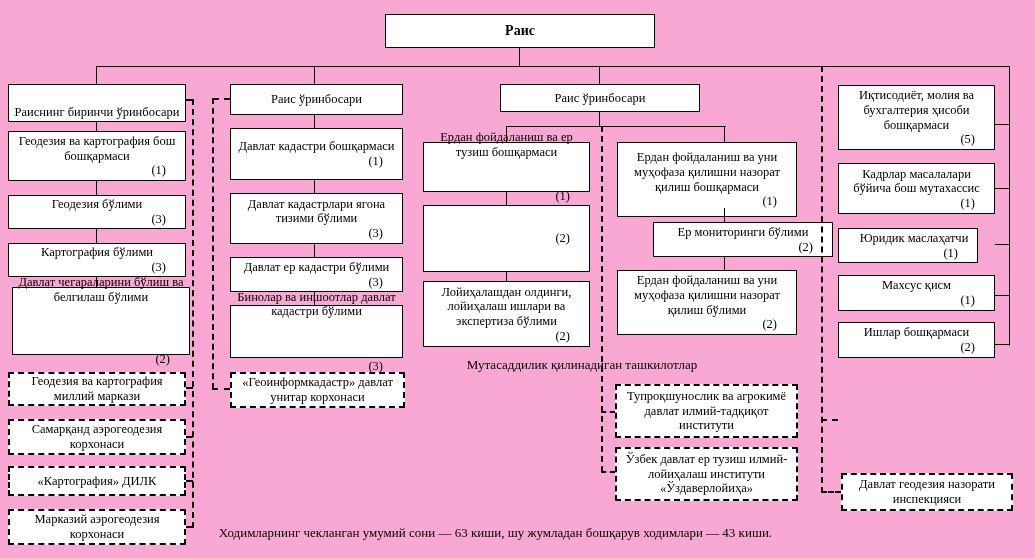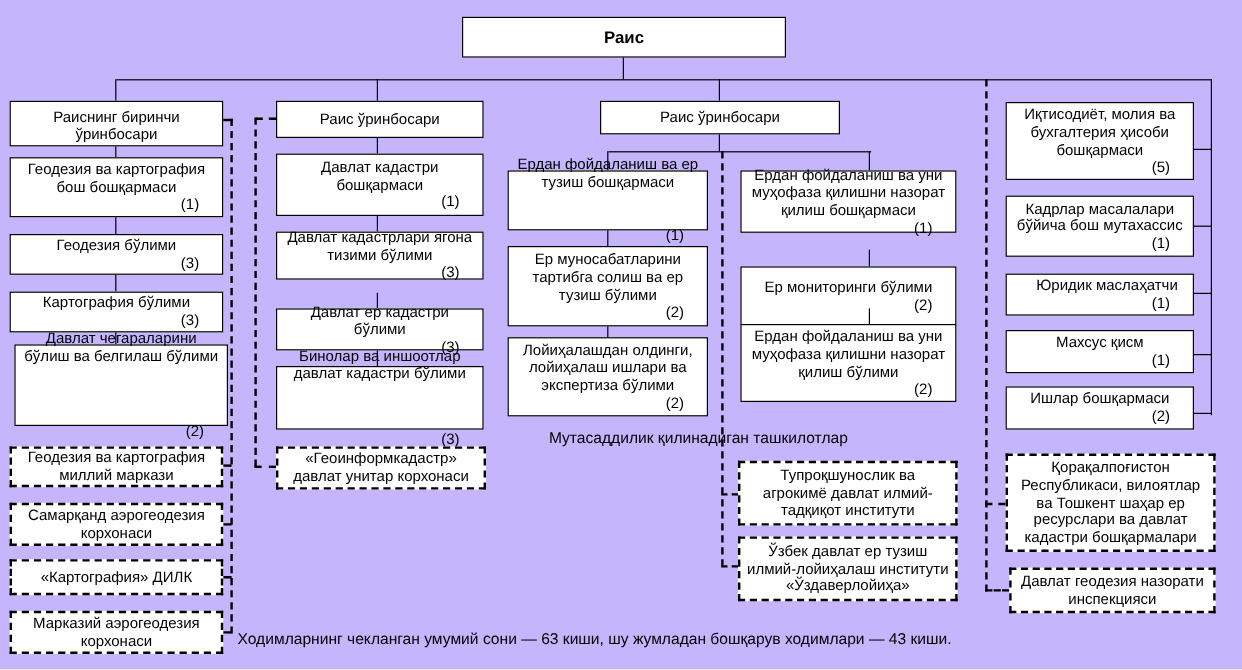--- a/index.html
+++ b/index.html
@@ -1,17 +1,17 @@
 <!DOCTYPE html>
 <html><head>
 <meta charset="utf-8">
 <style>
   html,body{margin:0;padding:0;background:#fff;}
-  #canvas{position:relative;width:1035px;height:558px;background:#c4b5fd;
-          font-family:Liberation Sans, sans-serif;color:#000;overflow:hidden;}
+  #canvas{position:relative;width:1035px;height:558px;background:#f9a8d4;
+          font-family:Liberation Serif, serif;color:#000;overflow:hidden;}
   .box{position:absolute;box-sizing:border-box;border:1.5px solid #000;background:#fff;
        display:flex;flex-direction:column;align-items:center;justify-content:center;
        text-align:center;font-size:12.5px;line-height:1.17;padding:1px 5px;}
   .box.dashed{border:2.5px dashed #000;}
   .box .count{display:block;width:100%;text-align:right;padding-right:14px;box-sizing:border-box;}
   .line{position:absolute;}
   .sv{width:0;border-left:1.5px solid #000;}
   .sh{height:0;border-top:1.5px solid #000;}
   .dv{width:0;border-left:2.5px dashed #000;}
   .dh{height:0;border-top:2.5px dashed #000;}
@@ -80,21 +80,21 @@
 
   <div class="box" style="left:230px;top:84px;width:173px;height:31px;">
     <span>Раис ўринбосари</span>
   </div>
   <div class="line sv" style="left:314px;top:115px;height:13px;"></div>
   <div class="box" style="left:230px;top:128px;width:173px;height:52px;">
     <span>Давлат кадастри бошқармаси</span>
     <span class="count">(1)</span>
   </div>
   <div class="line sv" style="left:314px;top:180px;height:13px;"></div>
-  <div class="box" style="left:230px;top:193px;width:173px;height:40px;">
+  <div class="box" style="left:230px;top:193px;width:173px;height:51px;">
     <span>Давлат кадастрлари ягона тизими бўлими</span>
     <span class="count">(3)</span>
   </div>
   <div class="line sv" style="left:314px;top:244px;height:13px;"></div>
   <div class="box" style="left:230px;top:257px;width:173px;height:35px;">
     <span>Давлат ер кадастри бўлими</span>
     <span class="count">(3)</span>
   </div>
   <div class="line sv" style="left:314px;top:292px;height:13px;"></div>
   <div class="box" style="left:230px;top:305px;width:173px;height:53px;gap:40px;">
@@ -115,35 +115,34 @@
   <div class="line sh" style="left:507px;top:126px;width:219px;"></div>
   <div class="line sv" style="left:506px;top:126px;height:16px;"></div>
   <div class="line sv" style="left:724px;top:126px;height:16px;"></div>
 
   <div class="box" style="left:423px;top:142px;width:167px;height:50px;gap:30px;">
     <span>Ердан фойдаланиш ва ер тузиш бошқармаси</span>
     <span class="count">(1)</span>
   </div>
   <div class="line sv" style="left:506px;top:192px;height:13px;"></div>
   <div class="box" style="left:423px;top:205px;width:167px;height:67px;">
-    <span>Ер муносабатларини тартибга солиш ва ер тузиш бўлими</span>
     <span class="count">(2)</span>
   </div>
   <div class="line sv" style="left:506px;top:272px;height:9px;"></div>
   <div class="box" style="left:423px;top:281px;width:167px;height:66px;">
     <span>Лойиҳалашдан олдинги, лойиҳалаш ишлари ва экспертиза бўлими</span>
     <span class="count">(2)</span>
   </div>
 
-  <div class="box" style="left:617px;top:142px;width:180px;height:52px;justify-content:center;">
+  <div class="box" style="left:617px;top:142px;width:180px;height:75px;justify-content:center;">
     <span>Ердан фойдаланиш ва уни муҳофаза қилишни назорат қилиш бошқармаси</span>
     <span class="count">(1)</span>
   </div>
   <div class="line sv" style="left:724px;top:208px;height:14px;"></div>
-  <div class="box" style="left:617px;top:222px;width:180px;height:49px;">
+  <div class="box" style="left:653px;top:222px;width:180px;height:35px;">
     <span>Ер мониторинги бўлими</span>
     <span class="count">(2)</span>
   </div>
   <div class="line sv" style="left:724px;top:257px;height:13px;"></div>
   <div class="box" style="left:617px;top:270px;width:180px;height:65px;">
     <span>Ердан фойдаланиш ва уни муҳофаза қилишни назорат қилиш бўлими</span>
     <span class="count">(2)</span>
   </div>
 
   <div class="line dv" style="left:601px;top:126px;height:346px;"></div>
@@ -160,41 +159,38 @@
   <div class="box" style="left:838px;top:85px;width:157px;height:65px;">
     <span>Иқтисодиёт, молия ва бухгалтерия ҳисоби бошқармаси</span>
     <span class="count">(5)</span>
   </div>
   <div class="line sh" style="left:995px;top:124px;width:15px;"></div>
   <div class="box" style="left:838px;top:163px;width:157px;height:51px;">
     <span>Кадрлар масалалари бўйича бош мутахассис</span>
     <span class="count">(1)</span>
   </div>
   <div class="line sh" style="left:995px;top:188px;width:15px;"></div>
-  <div class="box" style="left:838px;top:228px;width:157px;height:35px;padding-left:17px;">
+  <div class="box" style="left:838px;top:228px;width:140px;height:35px;padding-left:17px;">
     <span>Юридик маслаҳатчи</span>
     <span class="count">(1)</span>
   </div>
   <div class="line sh" style="left:995px;top:244px;width:15px;"></div>
   <div class="box" style="left:838px;top:275px;width:157px;height:36px;">
     <span>Махсус қисм</span>
     <span class="count">(1)</span>
   </div>
   <div class="line sh" style="left:995px;top:295px;width:15px;"></div>
   <div class="box" style="left:838px;top:322px;width:157px;height:36px;">
     <span>Ишлар бошқармаси</span>
     <span class="count">(2)</span>
   </div>
   <div class="line sh" style="left:995px;top:344px;width:15px;"></div>
 
   <div class="line dv" style="left:821px;top:66px;height:427px;"></div>
   <div class="line dh" style="left:821px;top:419px;width:17px;"></div>
   <div class="line dh" style="left:821px;top:491px;width:20px;"></div>
-  <div class="box dashed" style="left:838px;top:378px;width:175px;height:82px;">
-    <span>Қорақалпоғистон Республикаси, вилоятлар ва Тошкент шаҳар ер ресурслари ва давлат кадастри бошқармалари</span>
-  </div>
   <div class="box dashed" style="left:841px;top:473px;width:172px;height:38px;">
     <span>Давлат геодезия назорати инспекцияси</span>
   </div>
 
   <div class="footer" style="left:0px;top:525px;width:955px;padding-left:18px;">Ходимларнинг чекланган умумий сони — 63 киши, шу жумладан бошқарув ходимлари — 43 киши.</div>
 
 </div>
 
 </body></html>

